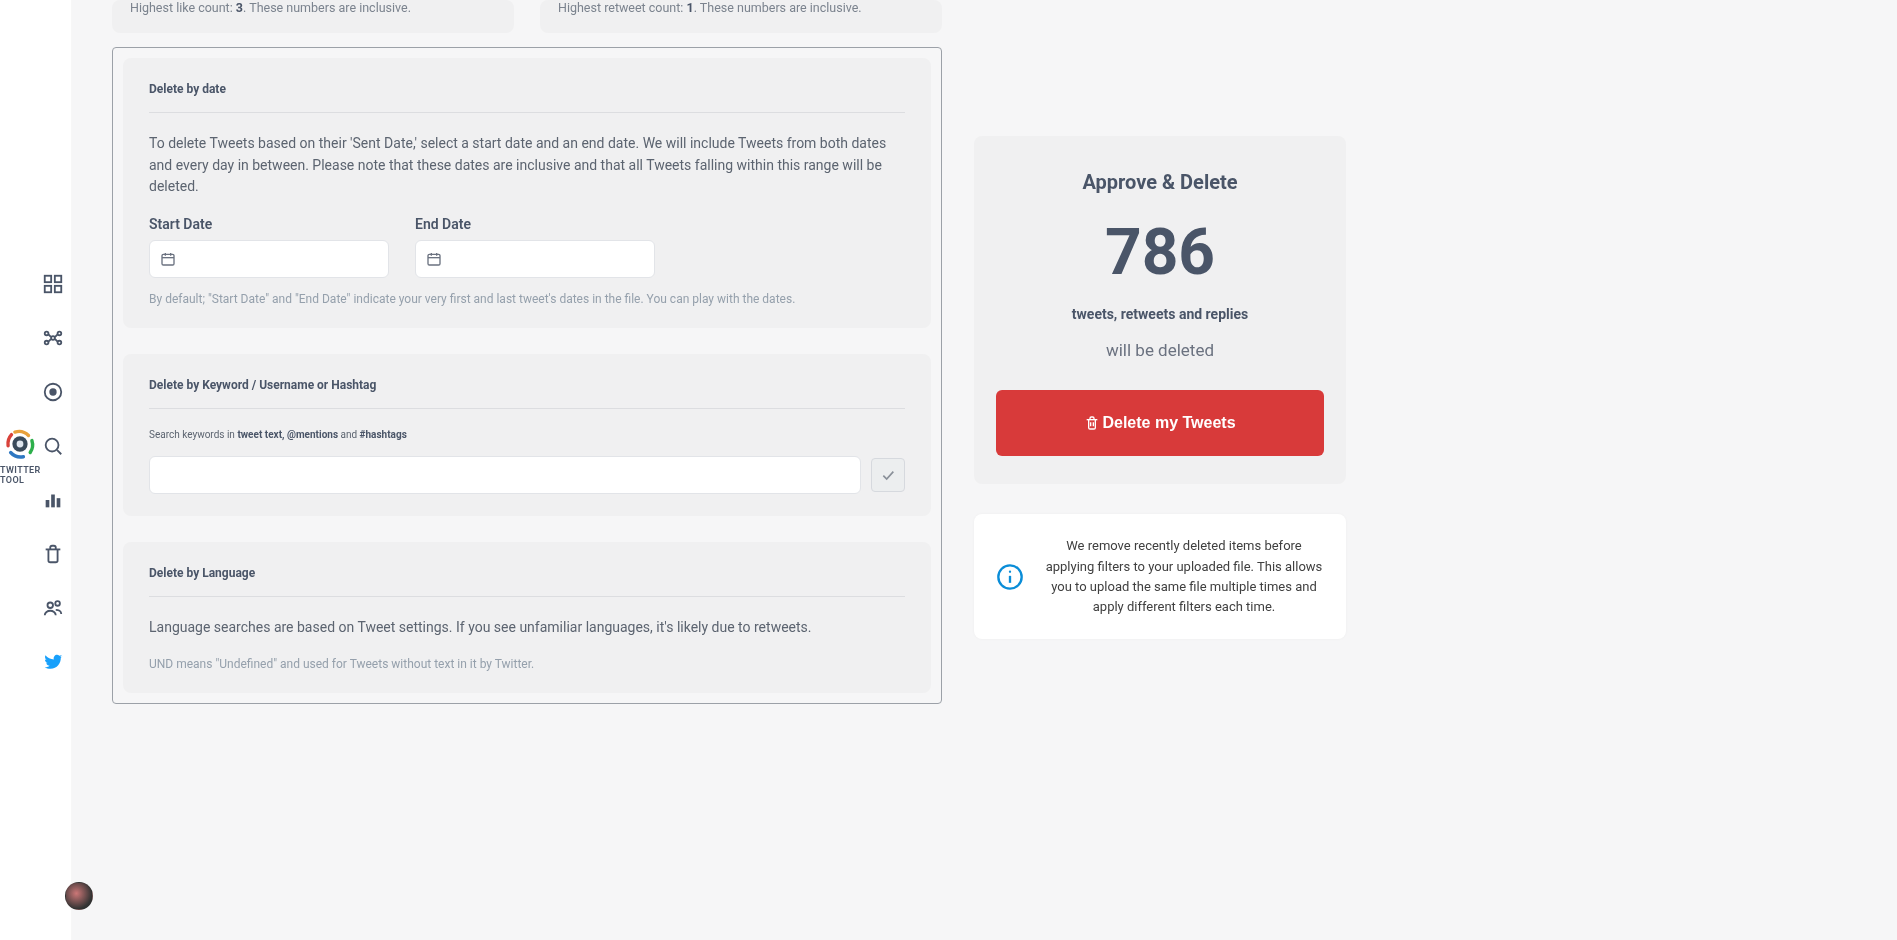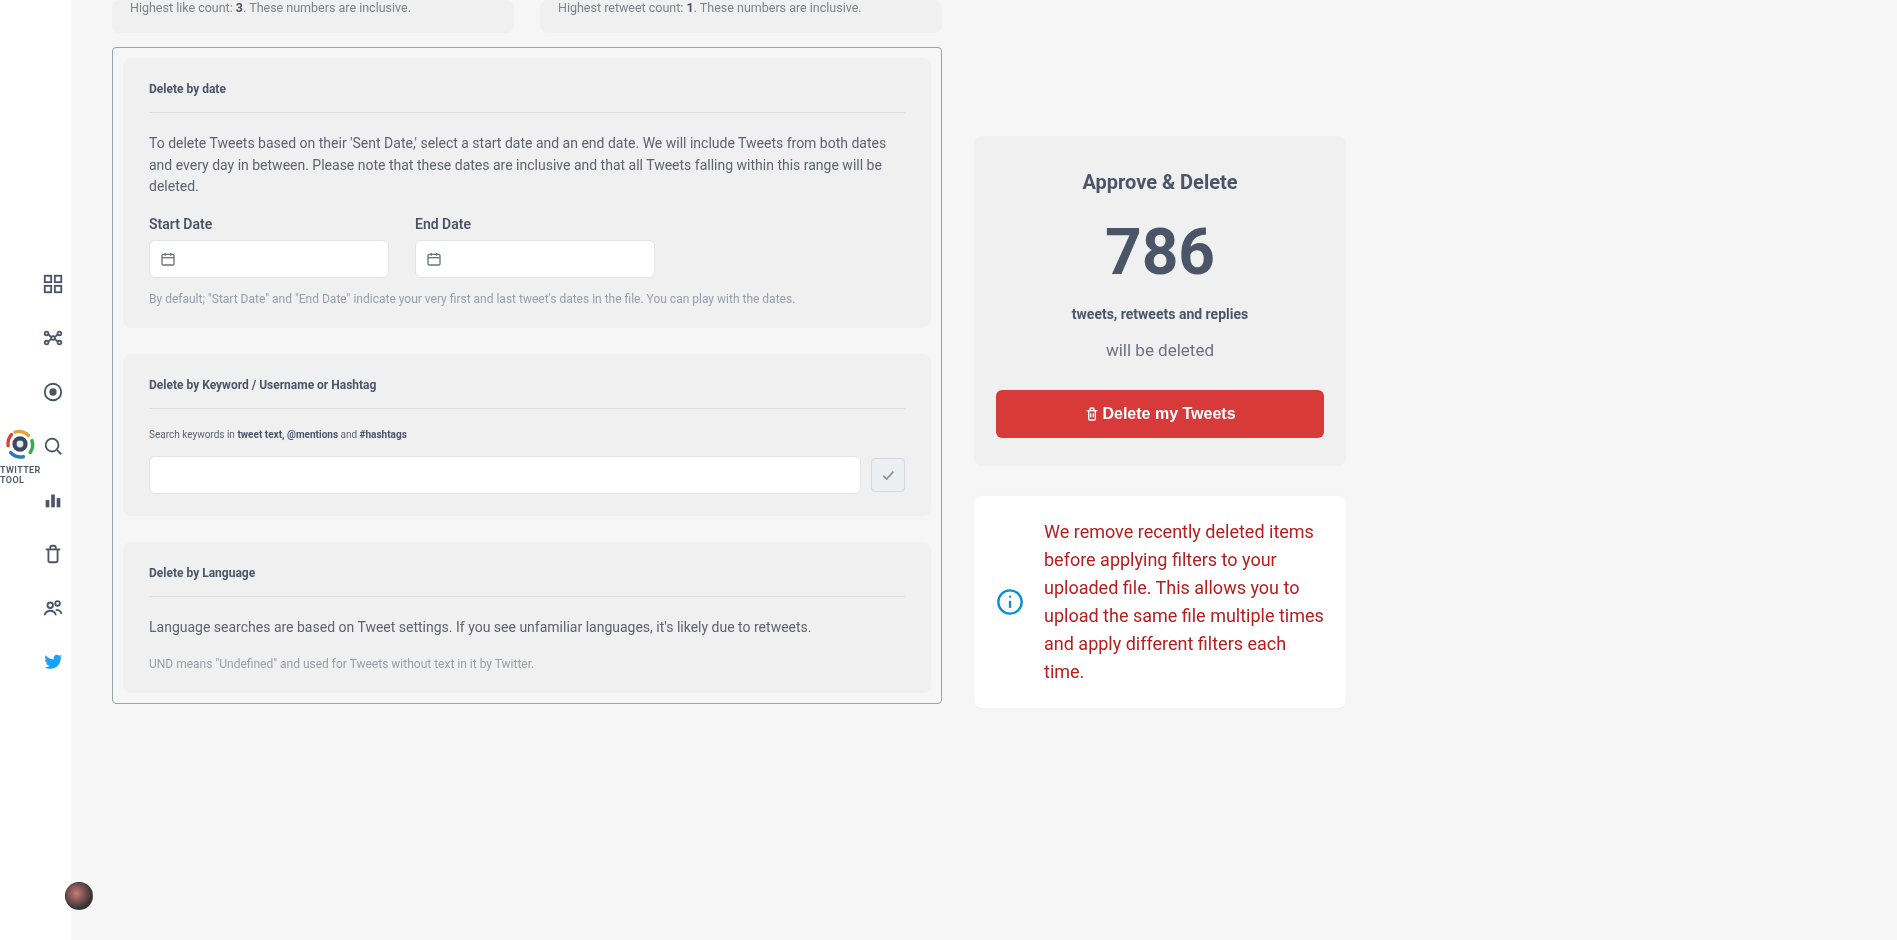--- a/index.html
+++ b/index.html
@@ -210,21 +210,21 @@
   .summary-line2 {
     font-size: 17px;
     color: #6b7280;
     margin-top: 18px;
     margin-bottom: 30px;
   }
   .delete-btn {
     width: 330px;
     max-width: 100%;
     margin: 0 auto;
-    height: 48px;
+    height: 66px;
     background: #d83a3a;
     color: #ffffff;
     border: none;
     border-radius: 6px;
     font-size: 16px;
     font-weight: 600;
     display: flex;
     align-items: center;
     justify-content: center;
     gap: 2px;
@@ -241,23 +241,24 @@
     gap: 20px;
     align-items: center;
     box-shadow: 0 0 3px rgba(0,0,0,0.04);
   }
   .note-icon {
     width: 28px; height: 28px;
     color: #0a8dd8;
     flex-shrink: 0;
   }
   .note-text {
-    font-size: 18px;
-    color: #b91c1c;
+    font-size: 13px;
+    color: #404040;
     line-height: 1.55;
+    text-align: center;
   }
 </style>
 </head>
 <body>
 
 <div class="app">
   <aside class="sidebar">
     <div class="logo-wrap">
       <div class="logo-mark">
         <svg viewBox="0 0 40 40" width="34" height="34">

